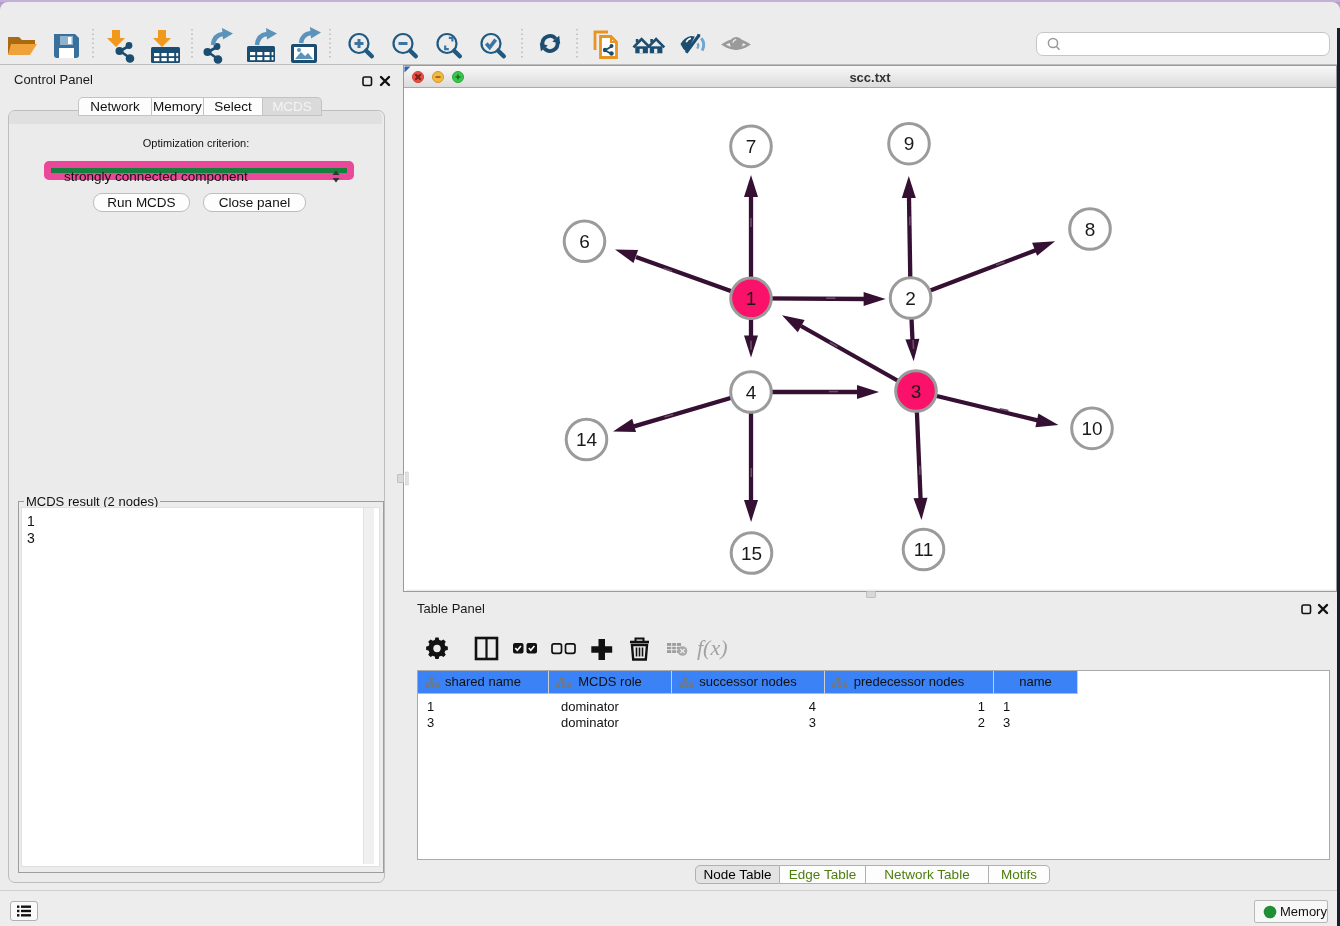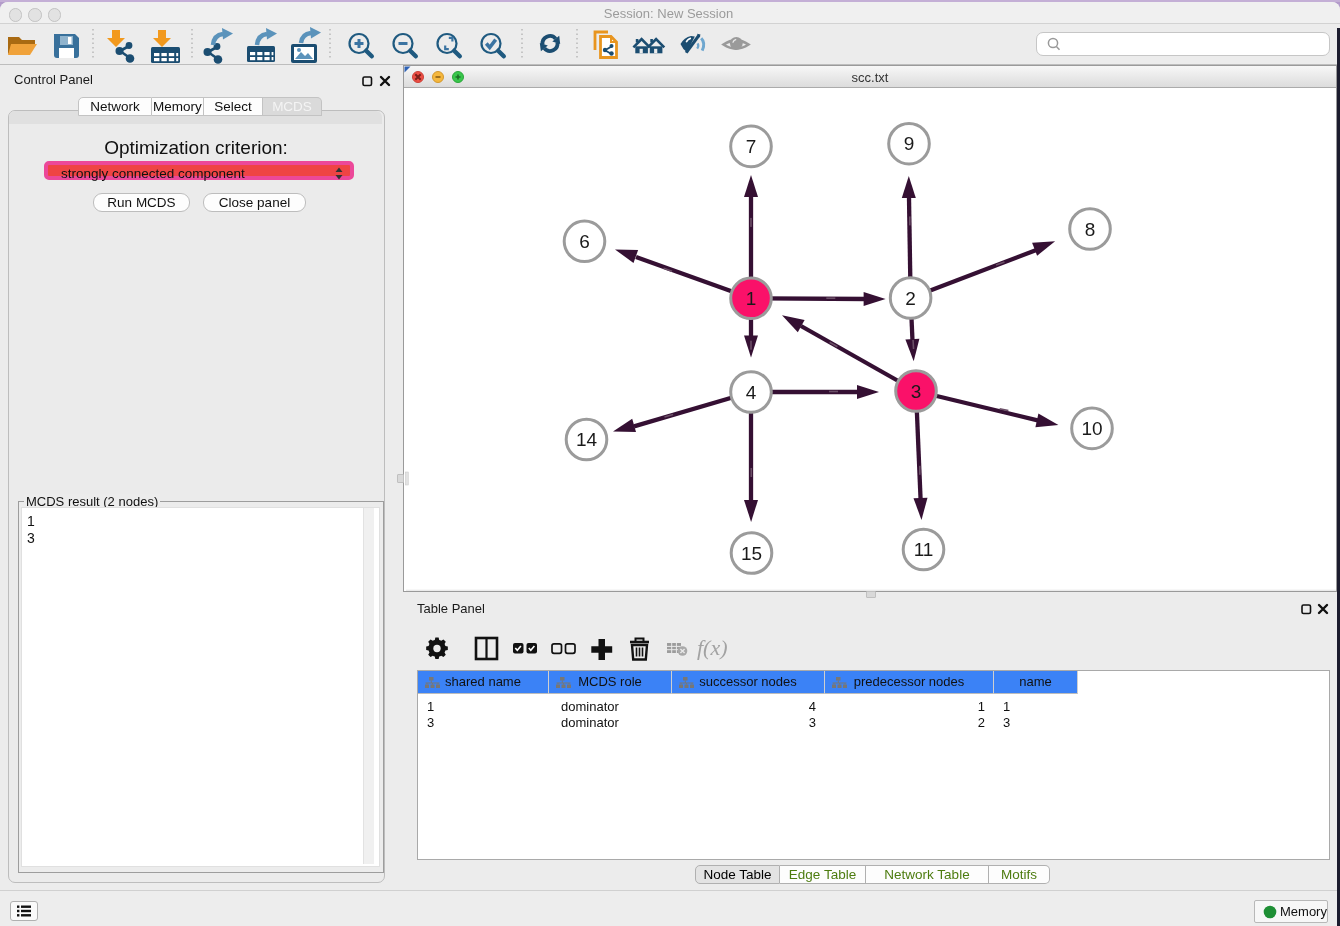--- a/index.html
+++ b/index.html
@@ -13,31 +13,31 @@
   #title-text{top:4px;left:0;width:1337px;text-align:center;font-size:13px;color:#9b9b9b;}
   #toolbar{left:0;top:22px;width:1337px;height:40px;background:#ececec;border-bottom:1px solid #bdbdbd;}
   #searchbox{left:1036px;top:8px;width:294px;height:24px;background:#fff;border:1px solid #c6c6c6;border-radius:7px;box-sizing:border-box;}
   
   #cpanel{left:0;top:63px;width:392px;height:825px;background:#ececec;}
   #cp-title{left:14px;top:7px;font-size:13px;color:#1a1a1a;}
   #cp-box{left:8px;top:45px;width:375px;height:771px;border:1px solid #bdbdbd;border-radius:7px;background:#ebebeb;}
   #cp-band{left:9px;top:46px;width:373px;height:13px;background:#e0e0e0;border-radius:6px 6px 0 0;}
   .tab{top:32px;height:19px;box-sizing:border-box;border:1px solid #c3c3c3;background:#fdfdfd;font-size:13.5px;text-align:center;line-height:18px;color:#111;}
   #tab-mcds{background:#dadada;color:#f4f4f4;border-radius:0 5px 0 0;}
-  #opt-label{left:0;top:72px;width:392px;text-align:center;font-size:19px;color:#111;}
-  #dropdown{left:44px;top:96px;width:310px;height:19px;background:#ef4444;border:4px solid #ec4899;border-radius:5px;box-sizing:border-box;font-size:13.5px;line-height:17px;padding-left:13px;color:#111;}
+  #opt-label{left:0;top:72px;width:392px;text-align:center;font-size:11px;color:#111;}
+  #dropdown{left:44px;top:96px;width:310px;height:19px;background:#15803d;border:7px solid #ec4899;border-radius:5px;box-sizing:border-box;font-size:13.5px;line-height:17px;padding-left:13px;color:#111;}
   .btn{top:128px;height:19px;box-sizing:border-box;background:#fdfdfd;border:1px solid #bdbdbd;border-radius:9px;font-size:13.5px;text-align:center;line-height:17px;color:#111;}
   #fieldset{left:18px;top:436px;width:364px;height:370px;border:1px solid #9d9d9d;background:#ececec;}
   #fs-legend{left:24px;top:429px;background:#ececec;font-size:13px;padding:0 2px;color:#111;}
   #fs-white{left:21px;top:442px;width:359px;height:360px;background:#fff;border:1px solid #e0e0e0;box-sizing:border-box;font-size:14px;line-height:17px;padding:5px 0 0 5px;color:#111;}
   #fs-scroll{left:363px;top:443px;width:10px;height:356px;background:#f0f0f0;border-left:1px solid #e2e2e2;}
   
   #netwin{left:403px;top:63px;width:934px;height:527px;background:#fff;border:1px solid #9a9a9a;box-sizing:border-box;}
   #net-titlebar{left:0;top:0;width:932px;height:21px;background:linear-gradient(#f7f7f7,#dcdcdc);border-bottom:1px solid #ababab;}
-  #net-title{top:4px;left:0;width:932px;text-align:center;font-size:13px;font-weight:normal;color:#333;}
+  #net-title{top:4px;left:0;width:932px;text-align:center;font-size:13px;font-weight:bold;color:#333;}
   .mtl{width:12px;height:12px;border-radius:50%;top:5px;box-sizing:border-box;}
   
   #tpanel{left:403px;top:595px;width:934px;height:291px;background:#ececec;}
   #tp-title{left:14px;top:4px;font-size:13px;color:#1a1a1a;}
   #tp-table{left:14px;top:73px;width:913px;height:190px;background:#fff;border:1px solid #a9a9a9;box-sizing:border-box;}
   .th{top:0;height:23px;box-sizing:border-box;background:#3b82f6;border-right:1px solid #cfcfcf;border-bottom:1px solid #bcbcbc;font-size:13px;text-align:center;line-height:22px;color:#111;}
   .td{font-size:13px;color:#111;height:16px;}
   .btab{top:268px;height:19px;box-sizing:border-box;border:1px solid #b0b0b0;background:#fdfdfd;font-size:13.5px;text-align:center;line-height:17px;color:#4d7c0f;}
   
   #statusbar{left:0;top:888px;width:1337px;height:38px;background:#ededed;border-top:1px solid #d0d0d0;}
@@ -45,26 +45,20 @@
   #membtn{left:1254px;top:9px;width:74px;height:23px;background:#f7f7f7;border:1px solid #b8b8b8;border-radius:2px;box-sizing:border-box;font-size:13px;line-height:21px;text-align:left;padding-left:25px;color:#111;}
   #rightdark{left:1337px;top:28px;width:3px;height:898px;background:#1c1c2e;}
   #bluearc{left:-4px;top:920px;width:9px;height:9px;border-radius:50%;background:#3a6fb5;}
 </style>
 </head>
 <body>
 <div class="abs" id="desktop-purple"></div>
 <div class="abs" id="desktop-purple2"></div>
 <div class="abs" id="bluearc"></div>
 <div class="abs" id="appwin">
-  <div class="abs" id="titlebar">
-    <div class="abs tl" style="left:8.5px;"></div>
-    <div class="abs tl" style="left:28px;"></div>
-    <div class="abs tl" style="left:47.5px;"></div>
-    <div class="abs" id="title-text">Session: New Session</div>
-  </div>
   <div class="abs" id="toolbar">
     <svg width="780" height="40" style="position:absolute;left:0;top:0;">
       <g fill="none" stroke="#9e9e9e" stroke-width="1" stroke-dasharray="1.5,3">
         <line x1="93" y1="5" x2="93" y2="36"></line>
           <line x1="192" y1="5" x2="192" y2="36"></line>
         <line x1="330" y1="5" x2="330" y2="36"></line>
           <line x1="522" y1="5" x2="522" y2="36"></line>
         <line x1="577" y1="5" x2="577" y2="36"></line>
       </g>
 

